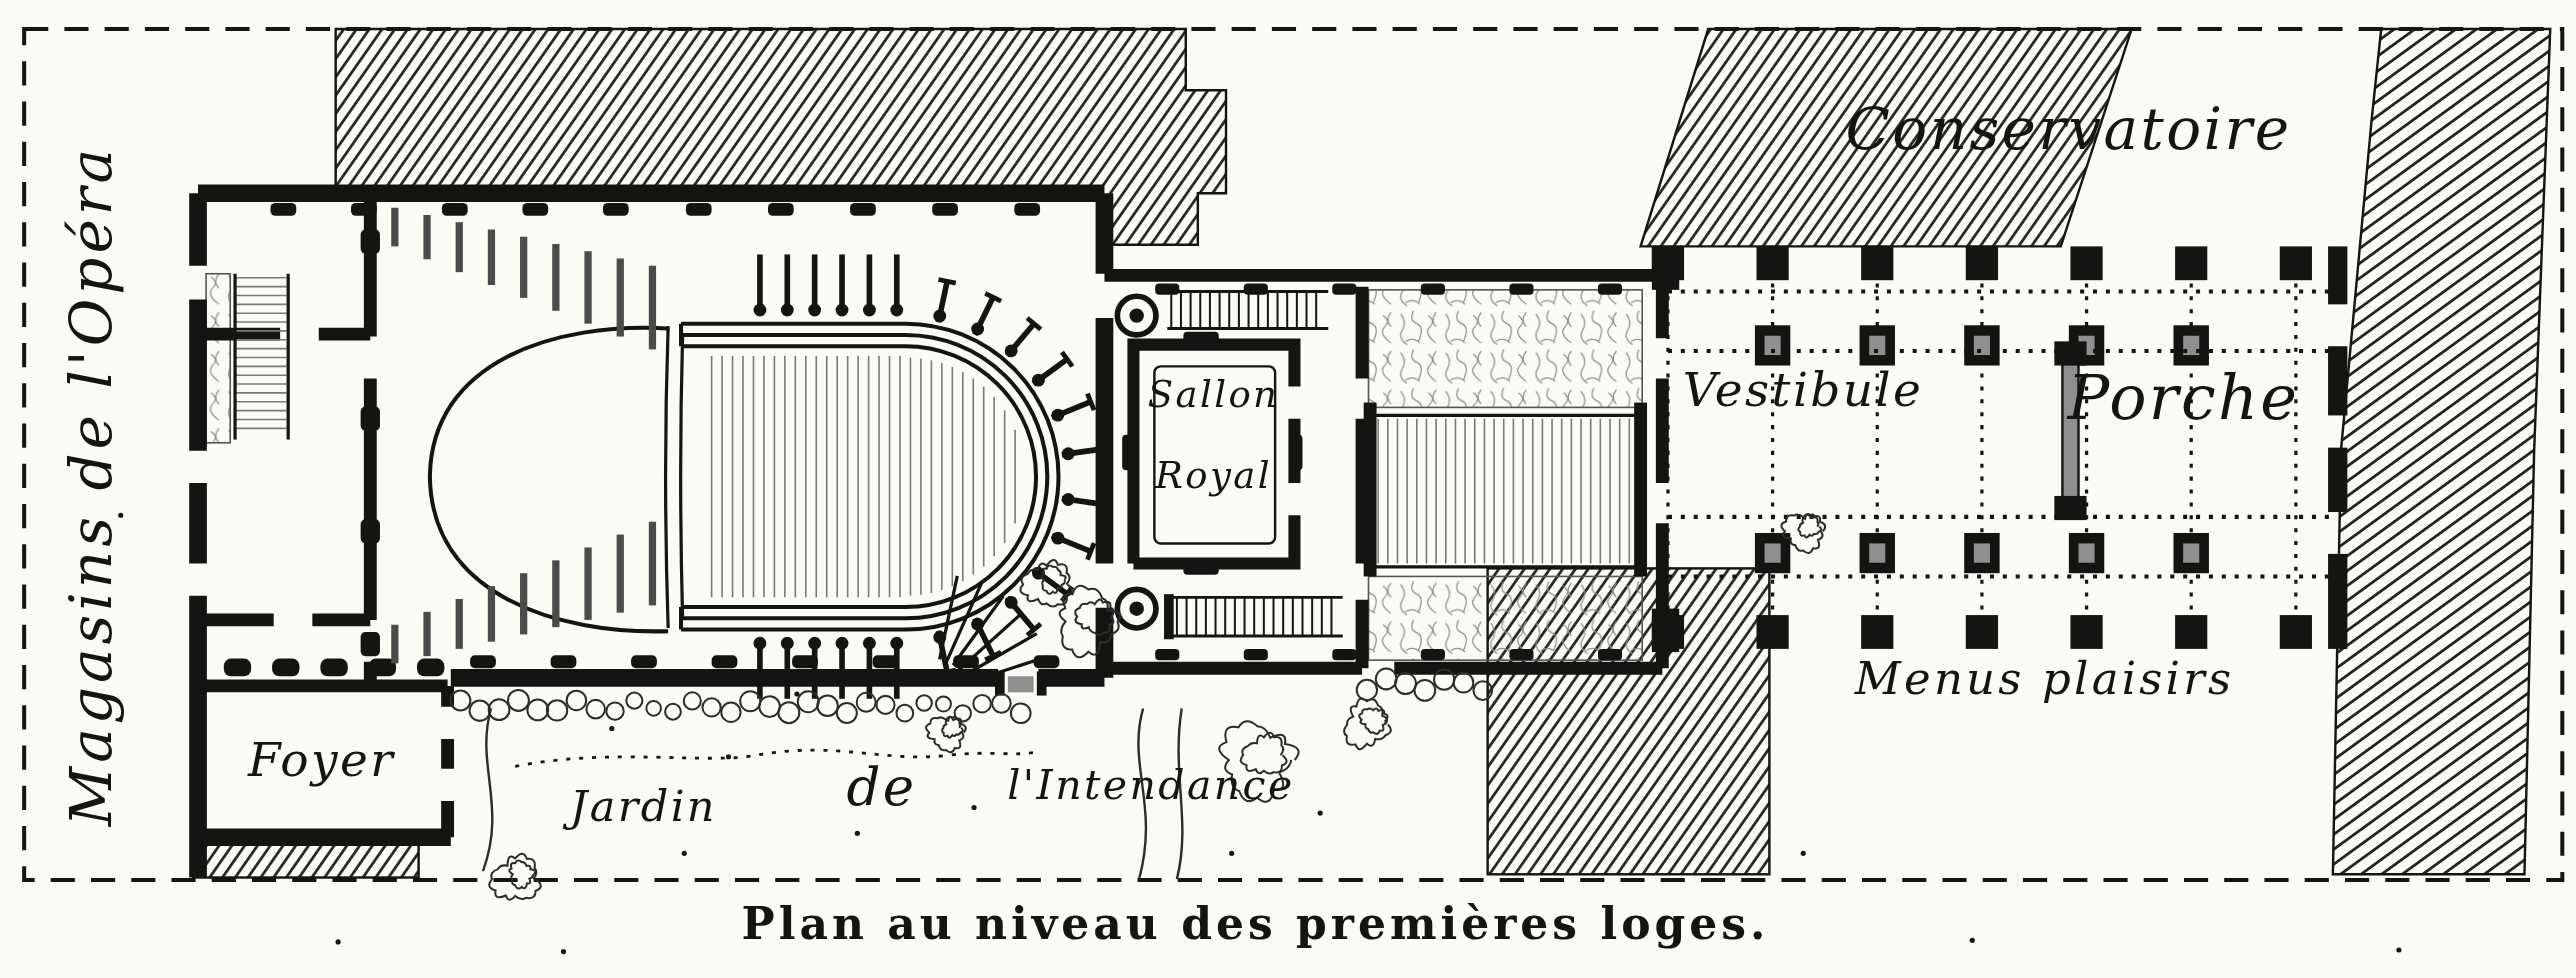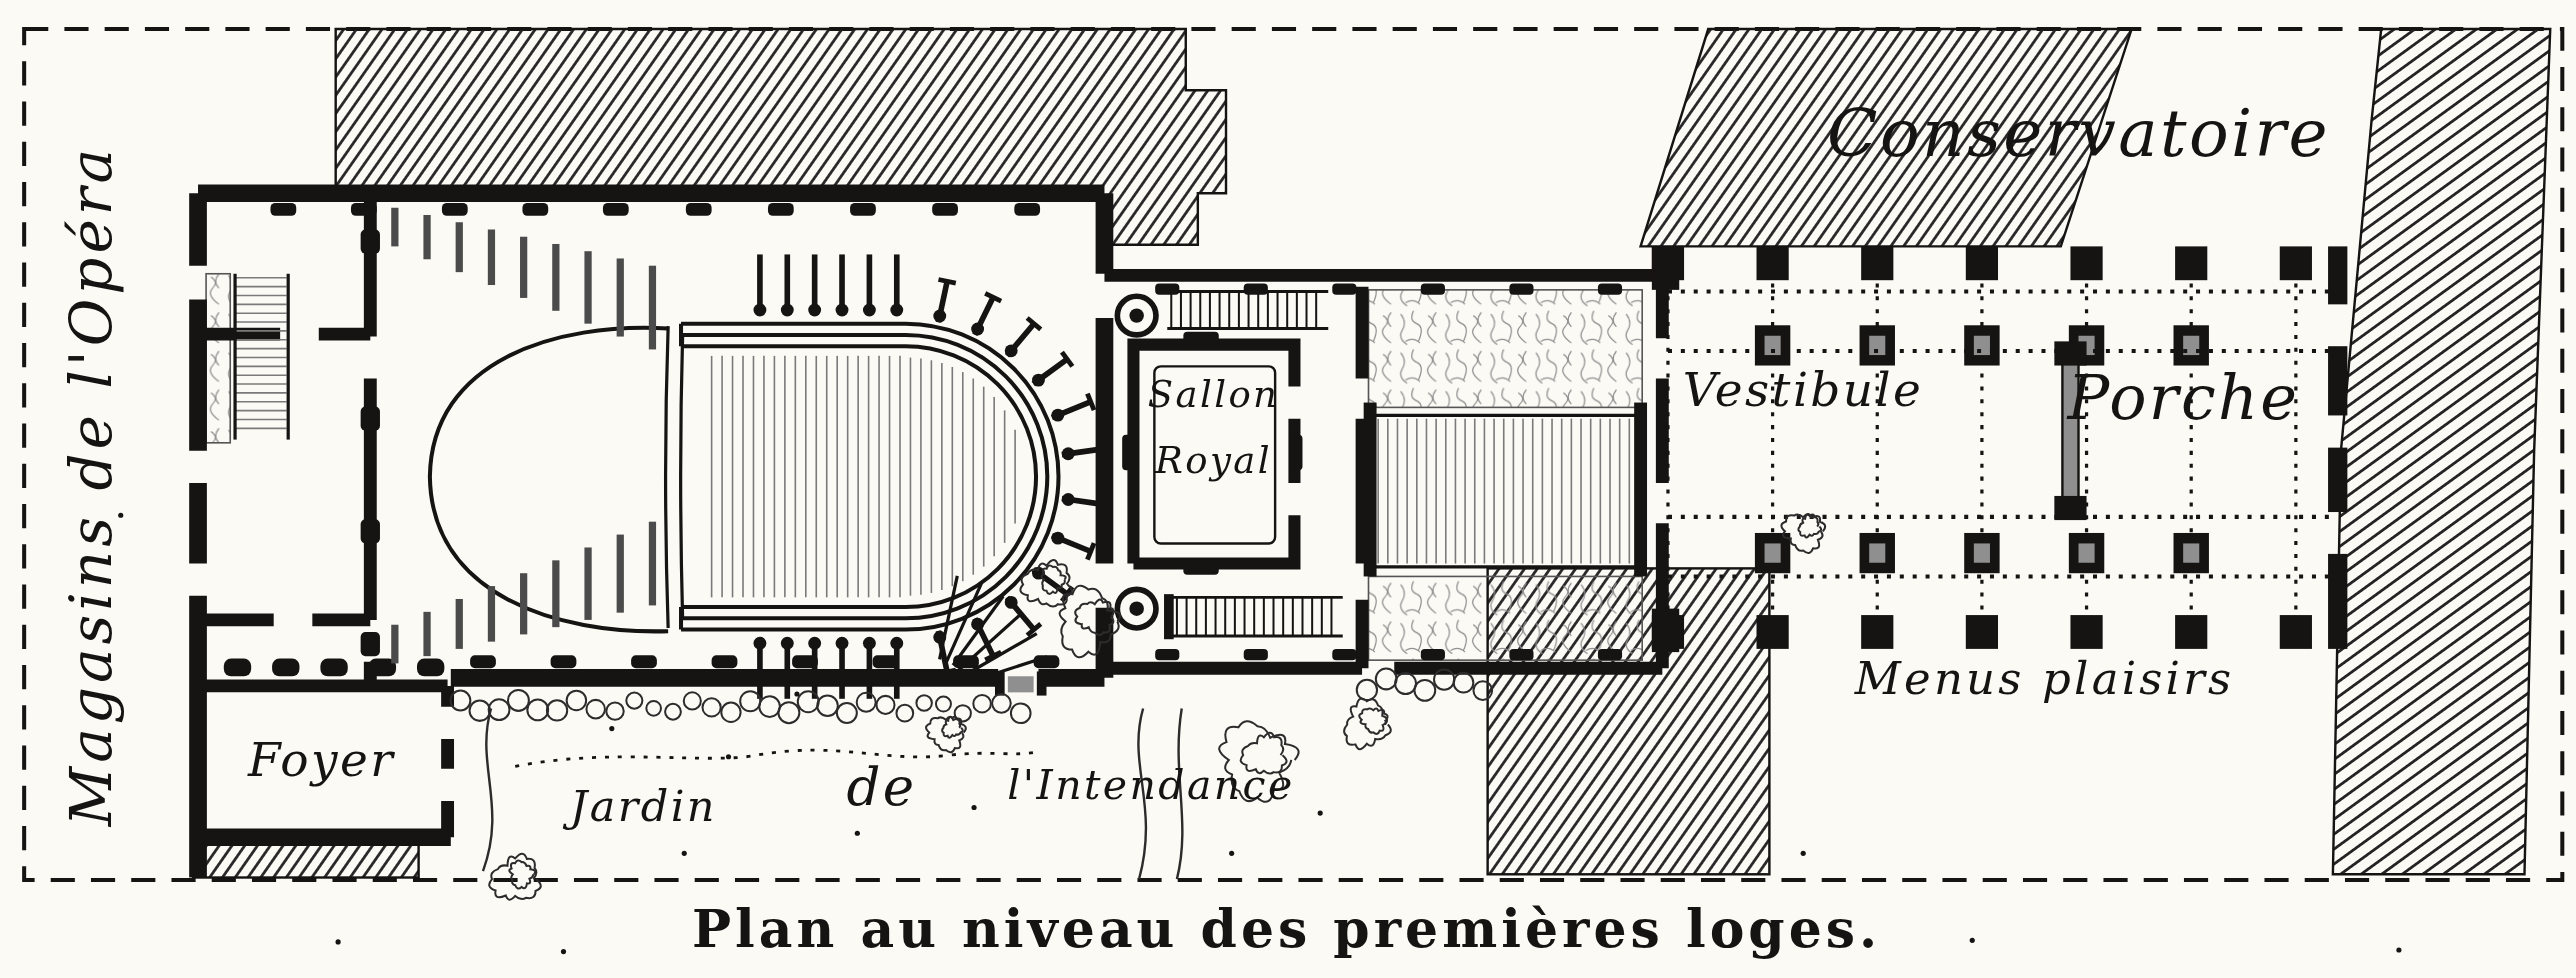--- a/index.html
+++ b/index.html
@@ -20,31 +20,31 @@
   .flat{fill:#4b4b4b}
   .scrib{stroke:#2c2c2c;fill:none}
   
   .lbl{position:absolute;font-style:italic;text-align:center;white-space:nowrap;
        letter-spacing:2.4px;line-height:1.1}
   .lbl .row{display:block}
   .lbl-magasins{left:-266px;top:441px;width:741px;height:89px;font-size:58px;letter-spacing:4px;
        transform:rotate(-90deg)}
   .lbl-foyer{left:233px;top:734px;width:177px;font-size:47px}
   .lbl-sallon{left:1133px;top:375px;width:161px;font-size:37px}
-  .lbl-sallon .row+.row{margin-top:25px}
+  .lbl-sallon .row+.row{margin-top:40px}
   .lbl-vestibule{left:1642px;top:364px;width:322px;font-size:47px}
   .lbl-porche{left:2045px;top:364px;width:277px;font-size:62px}
-  .lbl-conservatoire{left:1827px;top:98px;width:483px;font-size:66px}
+  .lbl-conservatoire{left:1827px;top:98px;width:483px;font-size:58px}
   .lbl-intendance{left:1795px;top:654px;width:499px;font-size:45px;letter-spacing:3.2px}
   .lbl-intendance .row+.row{margin-top:4px}
   .lbl-jardin1{left:539px;top:783px;width:209px;font-size:43px}
   .lbl-jardin2{left:837px;top:758px;width:89px;font-size:53px}
   .lbl-jardin3{left:982px;top:763px;width:338px;font-size:41px}
-  .caption{position:absolute;left:692px;top:898px;width:1127px;text-align:left;
-       font-style:normal;font-weight:700;font-size:52px;letter-spacing:4px;white-space:nowrap}
+  .caption{position:absolute;left:692px;top:898px;width:1127px;text-align:center;
+       font-style:normal;font-weight:700;font-size:44px;letter-spacing:4px;white-space:nowrap}
 </style>
 </head>
 <body>
 
 <div class="page">
 
   <svg id="plan-svg" width="2576" height="979" viewBox="0 0 3200 1216">
     <defs>
       <pattern id="hA" width="13" height="13" patternUnits="userSpaceOnUse" patternTransform="rotate(-55)">
         <path d="M0 6.5 H13" class="hatchline"></path>

